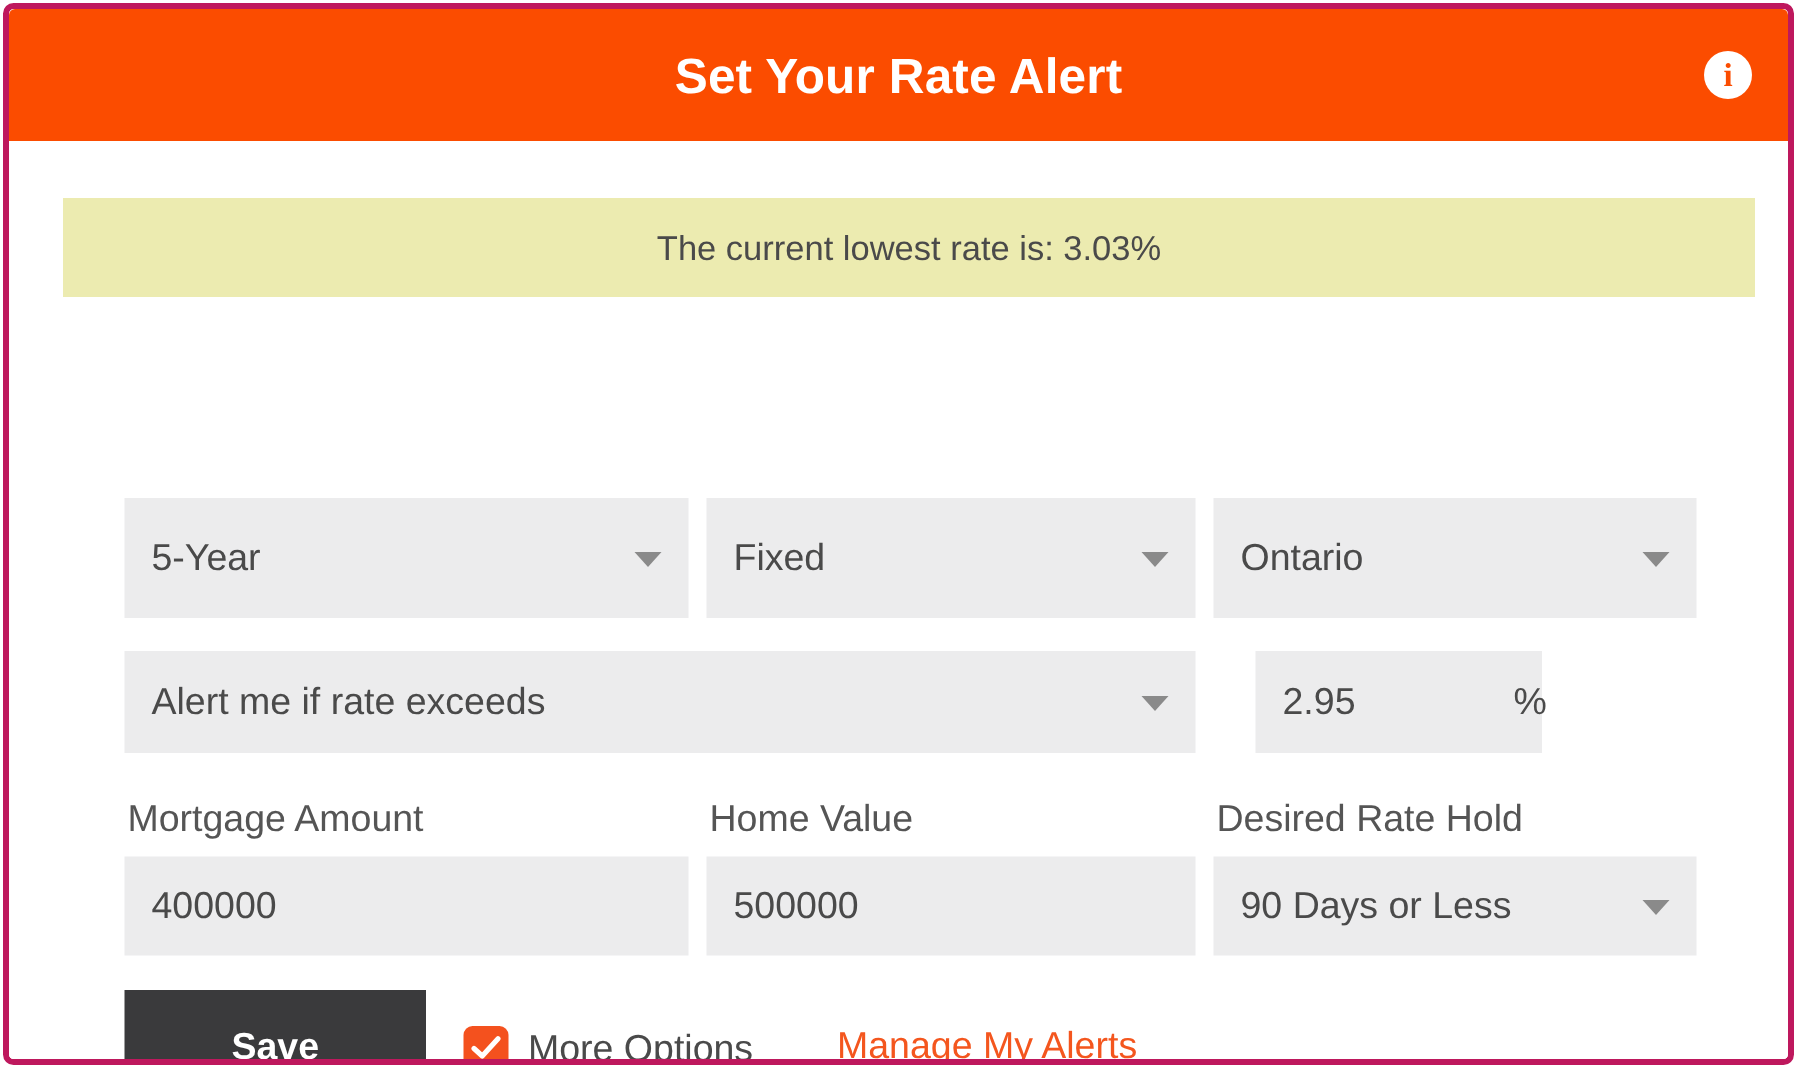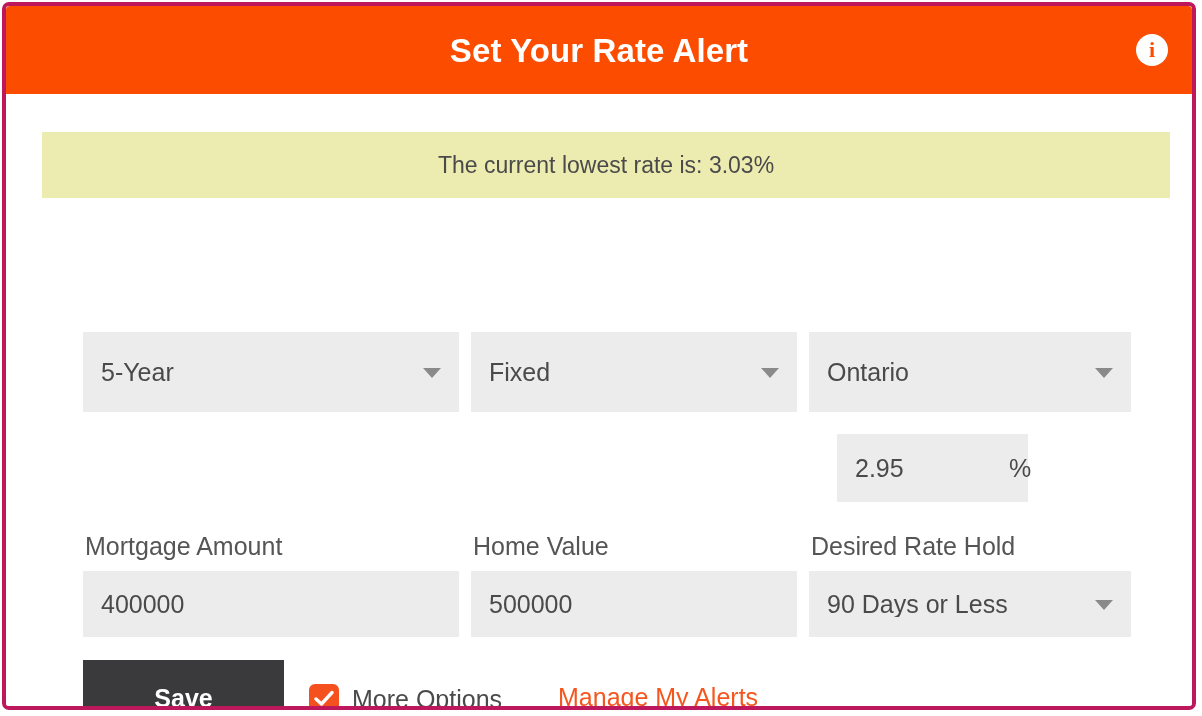--- a/index.html
+++ b/index.html
@@ -238,20 +238,24 @@
     <div class="field" id="dd-type">
       <div class="field-text">Fixed</div>
       <span class="caret"></span>
     </div>
 
     <div class="field" id="dd-province">
       <div class="field-text">Ontario</div>
       <span class="caret"></span>
     </div>
 
+    <div class="field" id="dd-condition">
+      <div class="field-text">Alert me if rate exceeds</div>
+      <span class="caret"></span>
+    </div>
 
     <div class="field" id="in-rate">
       <div class="field-text">2.95</div>
     </div>
     <div class="percent-sign">%</div>
 
     <div class="field-label" id="lbl-mortgage">Mortgage Amount</div>
     <div class="field-label" id="lbl-home">Home Value</div>
     <div class="field-label" id="lbl-hold">Desired Rate Hold</div>
 

